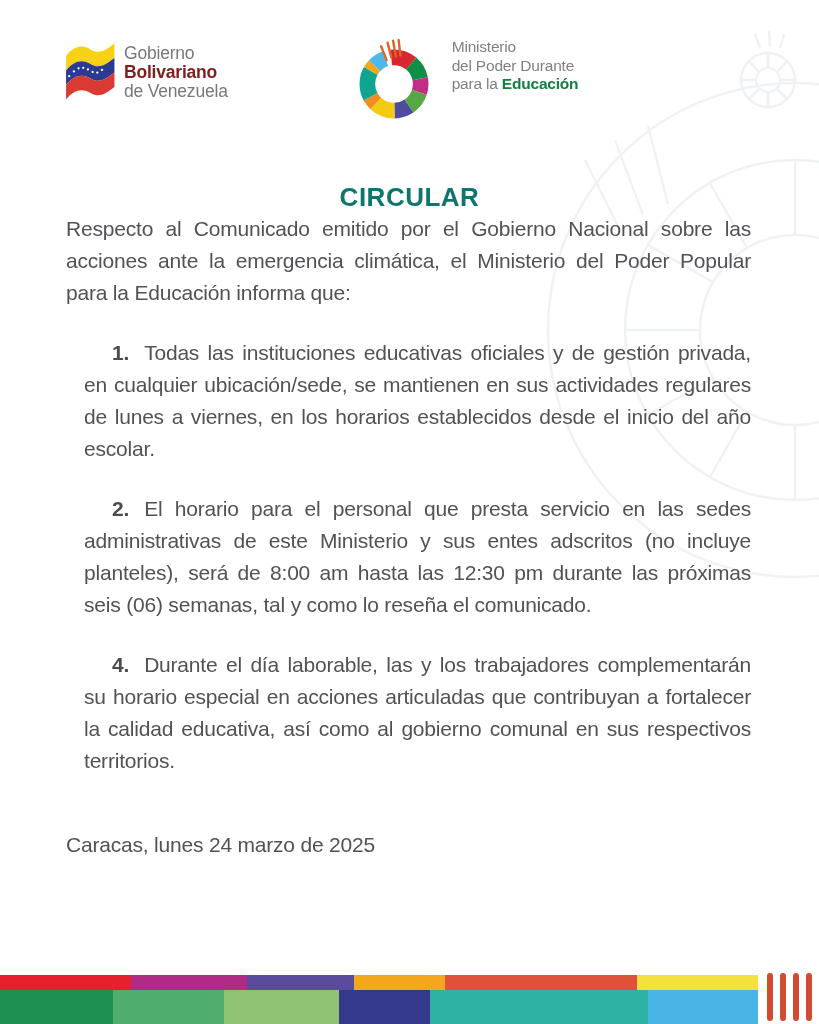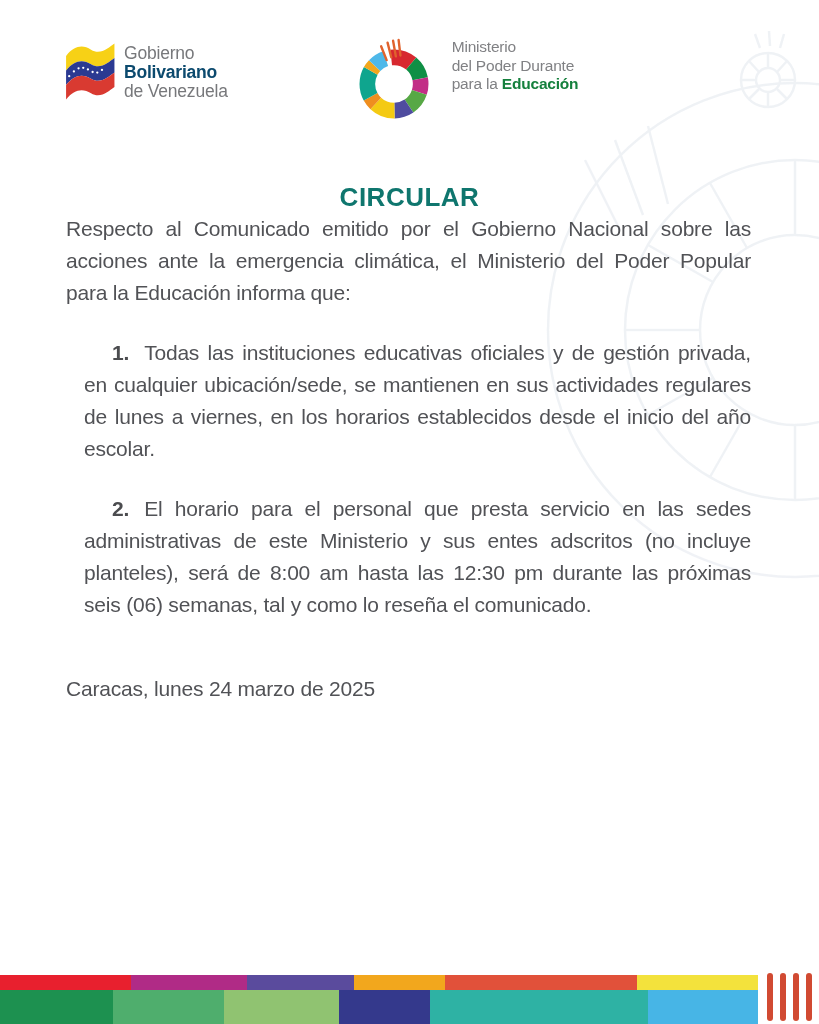--- a/index.html
+++ b/index.html
@@ -22,21 +22,21 @@
   .content { position: relative; z-index: 1; }
 
   
   .header {
     display: flex; align-items: flex-start;
     padding: 38px 36px 0 64px;
   }
   .logo-gov { display: flex; align-items: center; }
   .logo-gov svg { width: 52px; height: 68px; margin-right: 8px; }
   .gov-text { font-size: 17.5px; line-height: 19px; color: #77787b; letter-spacing: -0.2px; }
-  .gov-text .bold-line { font-weight: bold; color: #0c4a6e; }
+  .gov-text .bold-line { font-weight: bold; color: #7f1d1d; }
 
   .logo-min { display: flex; align-items: flex-start; margin-left: 120px; }
   .logo-min svg.donut { width: 92px; height: 92px; margin-right: 12px; }
   .min-text { font-size: 15.5px; line-height: 18.5px; color: #808184; letter-spacing: -0.2px; }
   .min-text b { color: #15803d; }
 
   
   .title {
     text-align: center;
     font-size: 26px;
@@ -181,20 +181,23 @@
 
       <p class="item">
         <span class="num">1.</span><span>Todas las instituciones educativas oficiales y de gestión privada, en cualquier ubicación/sede, se mantienen en sus actividades regulares de lunes a viernes, en los horarios establecidos desde el inicio del año escolar.</span>
       </p>
 
       <p class="item">
         <span class="num">2.</span><span>El horario para el personal que presta servicio en las sedes administrativas de este Ministerio y sus entes adscritos (no incluye planteles), será de 8:00 am hasta las 12:30 pm durante las próximas seis (06) semanas, tal y como lo reseña el comunicado.</span>
       </p>
 
 
+      <p class="item">
+        <span class="num">4.</span><span>Durante el día laborable, las y los trabajadores complementarán su horario especial en acciones articuladas que contribuyan a fortalecer la calidad educativa, así como al gobierno comunal en sus respectivos territorios.</span>
+      </p>
 
       <p class="dateline">Caracas, lunes 24 marzo de 2025</p>
     </div>
   </div>
 
   <div class="footer-bars">
     <div class="bar-row top">
         <div style="background: rgb(232, 32, 46); width: 131px;"></div>
         <div style="background: rgb(176, 43, 134); width: 116px;"></div>
         <div style="background: rgb(90, 75, 157); width: 107px;"></div>

